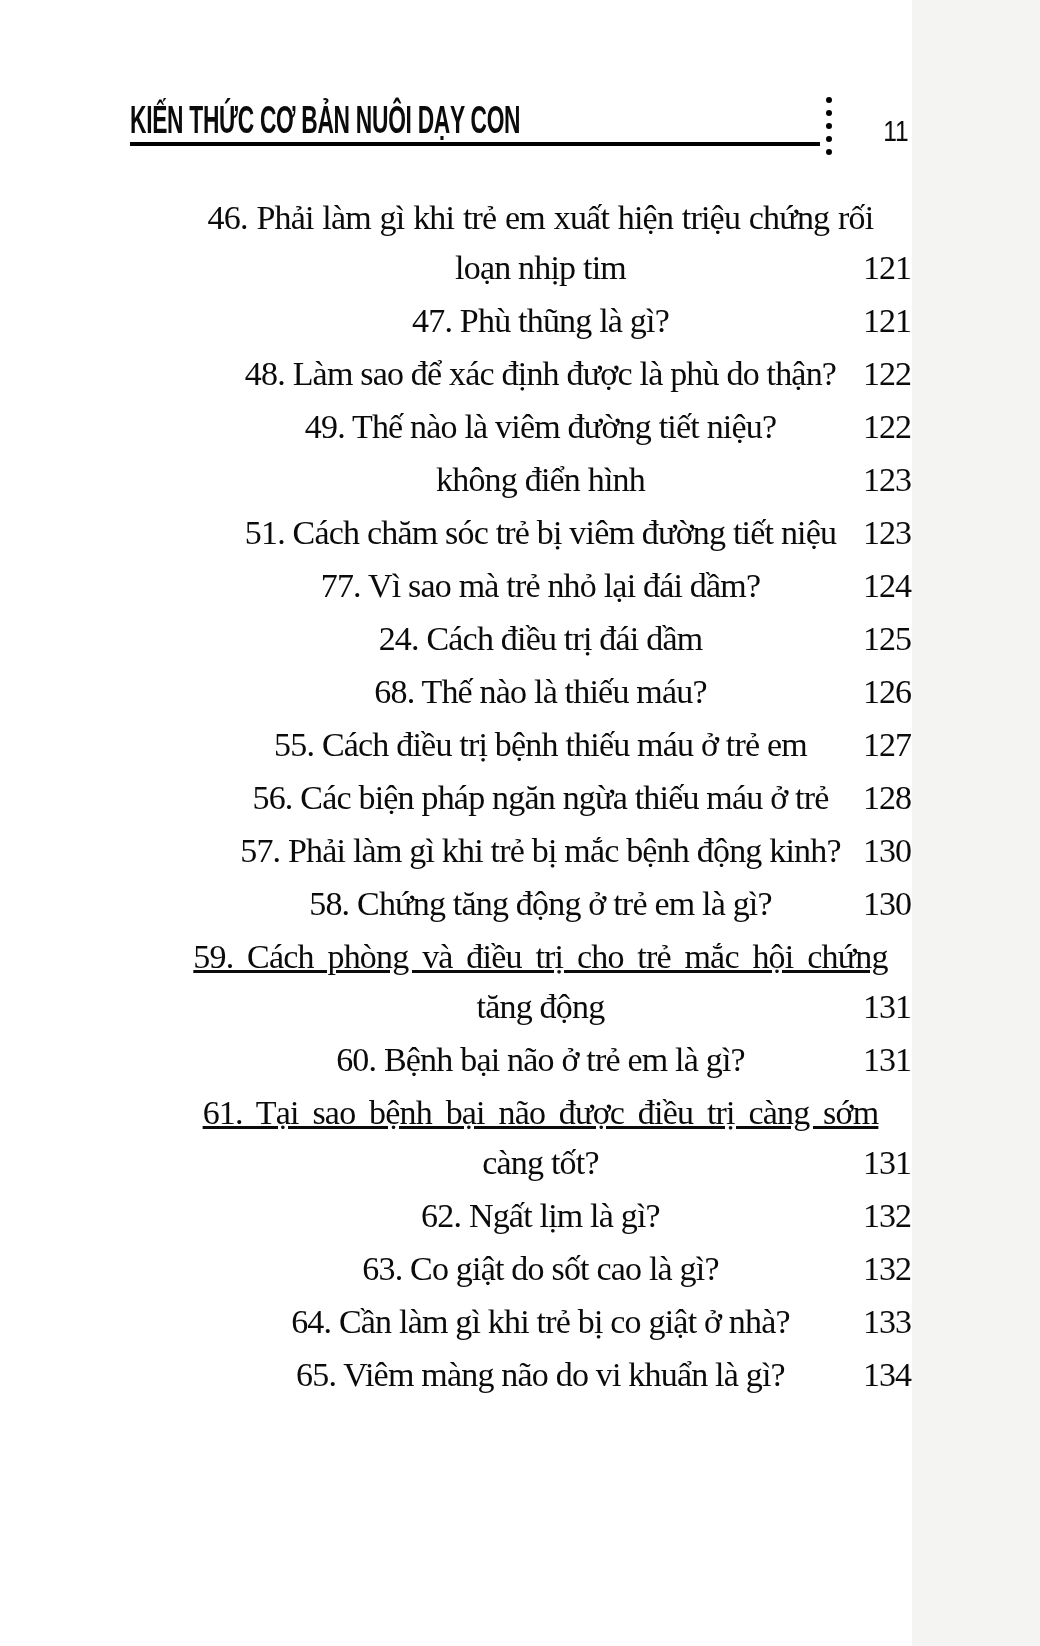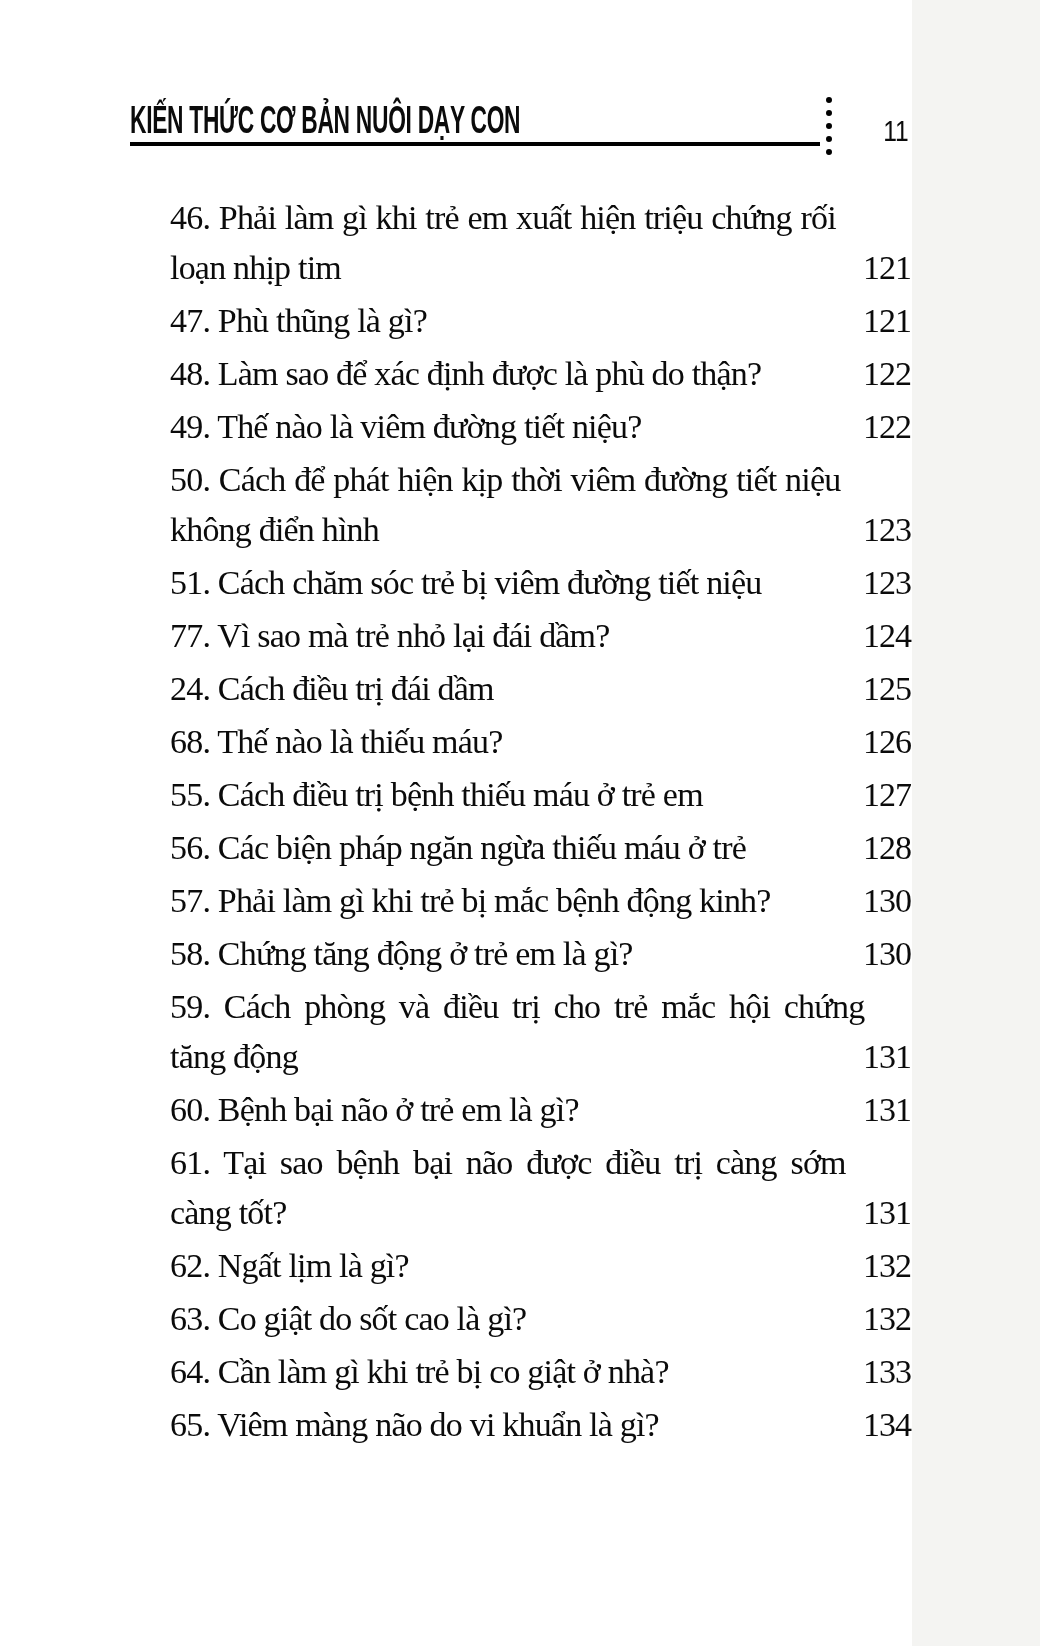--- a/index.html
+++ b/index.html
@@ -38,25 +38,26 @@
     font-family: "Liberation Sans", sans-serif;
     font-size: 30px; line-height: 1; font-weight: 400;
     transform: scaleX(0.82); transform-origin: center top;
   }
   
   .toc {
     position: absolute; left: 170px; top: 193px;
     width: 741px;
     font-size: 34px; letter-spacing: -0.8px;
     color: #0b0b0b;
+    text-align: center;
   }
   .toc-entry { position: relative; margin-bottom: 3px; }
   .toc-line  { white-space: nowrap; line-height: 50px; height: 50px; }
   .toc-line.spread-1 { word-spacing: 1px; }
-  .toc-line.spread-2 { word-spacing: 6px; }
+  .toc-line.spread-2 { word-spacing: 6px; text-decoration: underline; }
   .page-ref {
     position: absolute; right: 0; bottom: 0;
     line-height: 50px; height: 50px;
     letter-spacing: -1px;
     font-family: Liberation Serif, serif;
   }
 </style>
 </head>
 <body>
 
@@ -84,21 +85,20 @@
       <div class="toc-line">48. Làm sao để xác định được là phù do thận?</div>
       <span class="page-ref">122</span>
     </div>
 
     <div class="toc-entry">
       <div class="toc-line">49. Thế nào là viêm đường tiết niệu?</div>
       <span class="page-ref">122</span>
     </div>
 
     <div class="toc-entry">
-      <div class="toc-line spread-1">50. Cách để phát hiện kịp thời viêm đường tiết niệu</div>
       <div class="toc-line">không điển hình</div>
       <span class="page-ref">123</span>
     </div>
 
     <div class="toc-entry">
       <div class="toc-line">51. Cách chăm sóc trẻ bị viêm đường tiết niệu</div>
       <span class="page-ref">123</span>
     </div>
 
     <div class="toc-entry">

